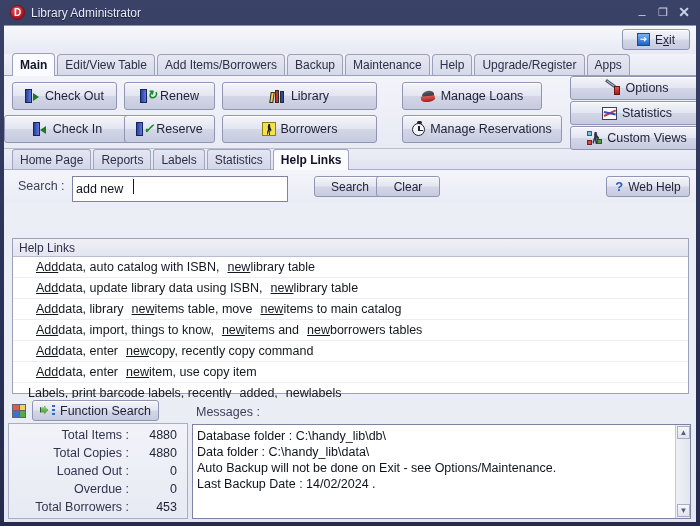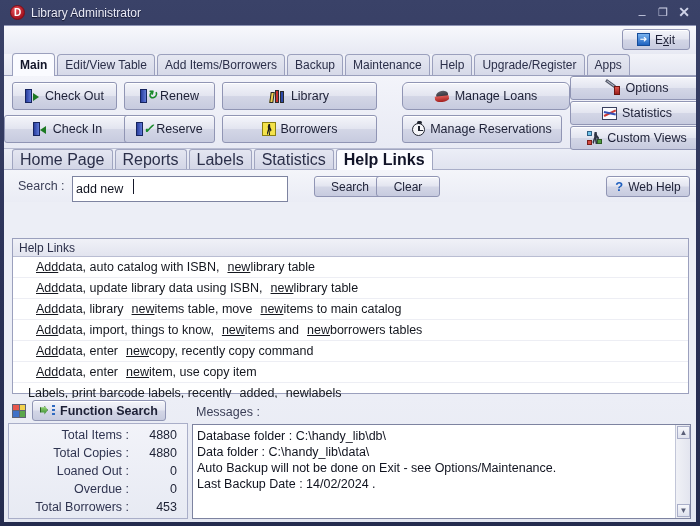--- a/index.html
+++ b/index.html
@@ -253,21 +253,21 @@
   #subtabbar {
     height: 21px;
     padding-left: 8px;
     background: linear-gradient(180deg,#eceef7,#e0e3ef);
     border-bottom: 1px solid #a9aec8;
     display: flex; align-items: flex-end;
   }
   .subtab {
     height: 20px;
     padding: 0 7px;
-    font-size: 16px;
+    font-size: 12px;
     color: #2b2f49;
     background: linear-gradient(180deg,#e4e6f1 0%,#d3d6e6 100%);
     border: 1px solid #a0a5c0;
     border-bottom: none;
     border-radius: 3px 3px 0 0;
     display: flex; align-items: center;
     margin-right: 2px;
     cursor: default;
   }
   .subtab.active {
@@ -351,21 +351,21 @@
     width: 14px; height: 14px;
     display: grid; grid-template-columns: 1fr 1fr; grid-template-rows: 1fr 1fr;
     gap: 1px;
     border: 1px solid #5f6376;
     background: #5f6376;
   }
   .ico-grid i:nth-child(1){ background:#e8564c; }
   .ico-grid i:nth-child(2){ background:#f2d24e; }
   .ico-grid i:nth-child(3){ background:#3f71c8; }
   .ico-grid i:nth-child(4){ background:#5aa74a; }
-  #fs-btn { height: 21px; padding: 0 7px; font-size: 12.5px; font-weight: bold; }
+  #fs-btn { height: 21px; padding: 0 7px; font-size: 12.5px; }
   .ico-fs {
     width: 15px; height: 12px;
   }
   .ico-fs i.body {
     position:absolute; left:0; top:1px; width: 8px; height: 9px;
     background: linear-gradient(180deg,#8fd070,#3d8f35);
     border: 1px solid #2b6226;
     clip-path: polygon(0 20%,55% 20%,55% 0,100% 50%,55% 100%,55% 78%,0 78%);
   }
   .ico-fs i.dots {
@@ -494,21 +494,21 @@
           </span>
         <span>Library</span>
       </div>
       <div class="btn tb-btn" style="left:218px; top:39px; width:155px;">
         <span class="ico ico-person">
             <i></i>
           </span>
         <span>Borrowers</span>
       </div>
 
-      <div class="btn tb-btn" style="left:398px; top:6px;  width:168px;border-radius:6px;">
+      <div class="btn tb-btn" style="left:398px; top:6px;  width:140px;">
         <span class="ico ico-loans">
             <i class="top"></i>
             <i class="bot"></i>
           </span>
         <span>Manage Loans</span>
       </div>
       <div class="btn tb-btn" style="left:398px; top:39px; width:160px;">
         <span class="ico ico-clock">
             <i class="knob"></i>
             <i class="h"></i>

